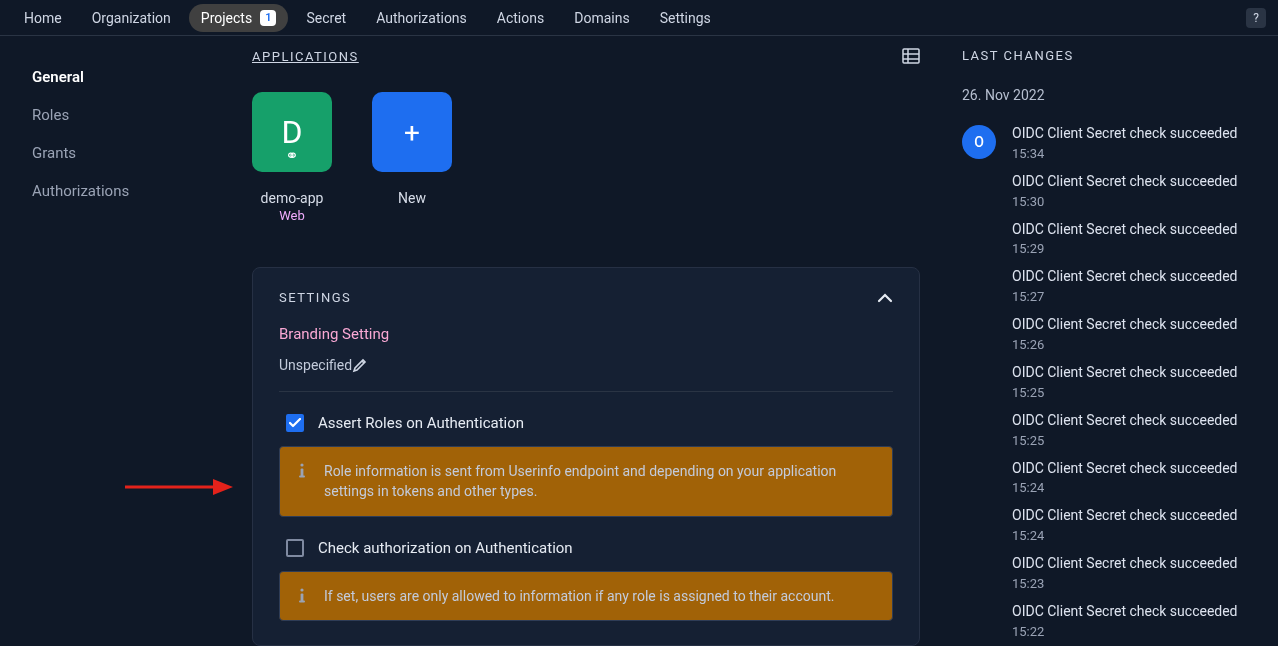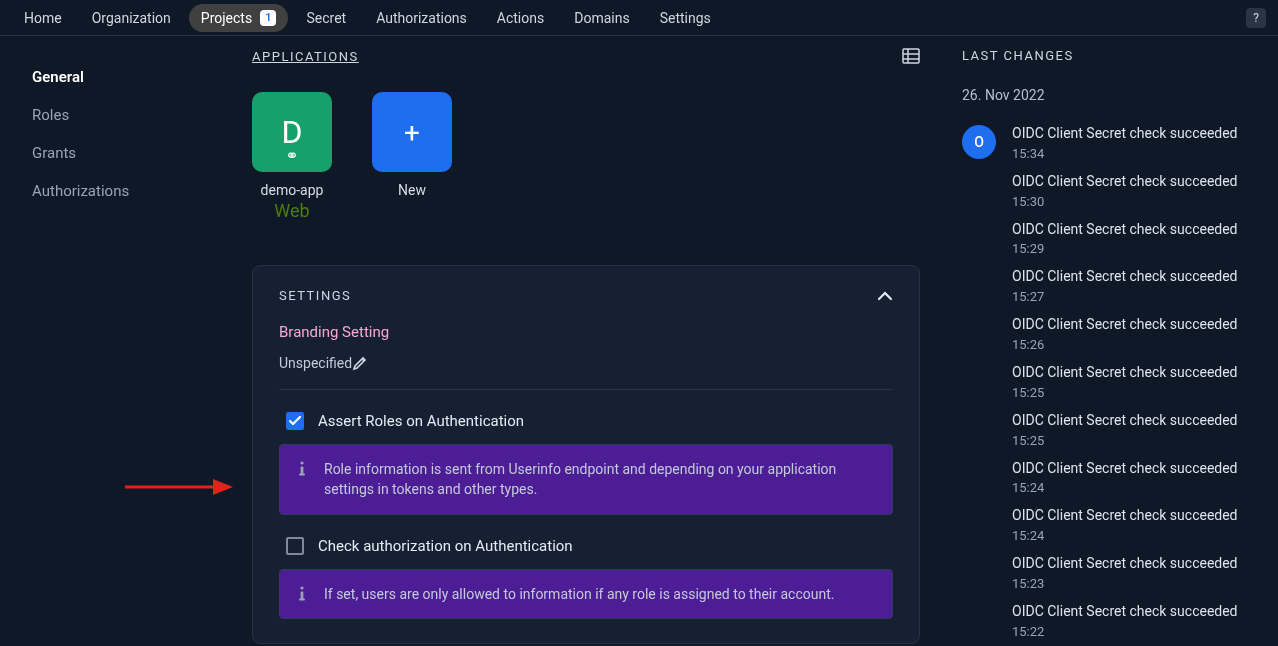--- a/index.html
+++ b/index.html
@@ -73,43 +73,43 @@
   .app-card { width: 80px; text-align: center; cursor:pointer; }
   .app-tile {
     width: 80px; height: 80px; border-radius: 10px;
     display: flex; flex-direction:column; align-items: center; justify-content: center;
     color: #fff; font-size: 32px; font-weight: 400;
     position:relative;
   }
   .app-tile.green { background: #16a06a; }
   .app-tile.blue  { background: #1e6ef0; font-size: 28px; }
   .app-tile .mini { position:absolute; bottom:8px; font-size:16px; line-height:1;}
-  .app-name { margin-top: 10px; font-size: 14px; color: #d7dde9; }
-  .app-sub  { font-size: 18px; color: #4d7c0f; margin-top: 2px;}
+  .app-name { margin-top: 18px; font-size: 14px; color: #d7dde9; }
+  .app-sub  { font-size: 13px; color: #f0abfc; margin-top: 2px;}
 
   .settings-card {
     background: #152033; border: 1px solid #263044; border-radius: 8px;
     padding: 22px 26px 24px 26px;
   }
   .settings-head { display:flex; align-items:center; justify-content:space-between; margin-bottom:20px; cursor:pointer;}
   .subhead { font-size:15px; color:#f9a8d4; margin-bottom: 14px;}
   .value-row { display:flex; align-items:center; color:#c3cbdb; font-size:14px; margin-bottom:18px;}
   .pencil { cursor:pointer; color:#cfd6e4;}
   .divider { border-top:1px solid #2a3444; margin: 6px 0 22px 0;}
 
   .check-row { display:flex; align-items:flex-end; gap:14px; margin-bottom:14px;padding-left:7px; }
   .checkbox {
     width:18px; height:18px; border-radius:2px; flex-shrink:0; cursor:pointer;
     border:2px solid #7f8aa1; display:flex; align-items:center; justify-content:center;
   }
   .checkbox.checked { background:#1e6ef0; border-color:#1e6ef0; color:#fff; }
   .check-label { font-size:15px; color:#e6ebf3; }
 
   .info-box {
-    background: #4c1d95; border:1px solid #2e3c56; border-radius:4px;
+    background: #a16207; border:1px solid #2e3c56; border-radius:4px;
     padding: 14px 16px; display:flex; gap:16px; align-items:flex-start;
     color:#c3cbdb; font-size:14px; line-height:1.45; margin-bottom:22px;
   }
   .info-box .info-i { color:#9aa3b5; margin-top:2px; flex-shrink:0;}
 
   
   .rail { width: 328px; padding: 12px 24px 0 12px; flex-shrink:0; overflow:hidden;}
   .rail .section-title { margin-bottom: 24px; }
   .rail .date { color:#b6bfd0; margin-bottom: 22px; font-size:14px;}
   .events { display:flex; gap: 16px; }

